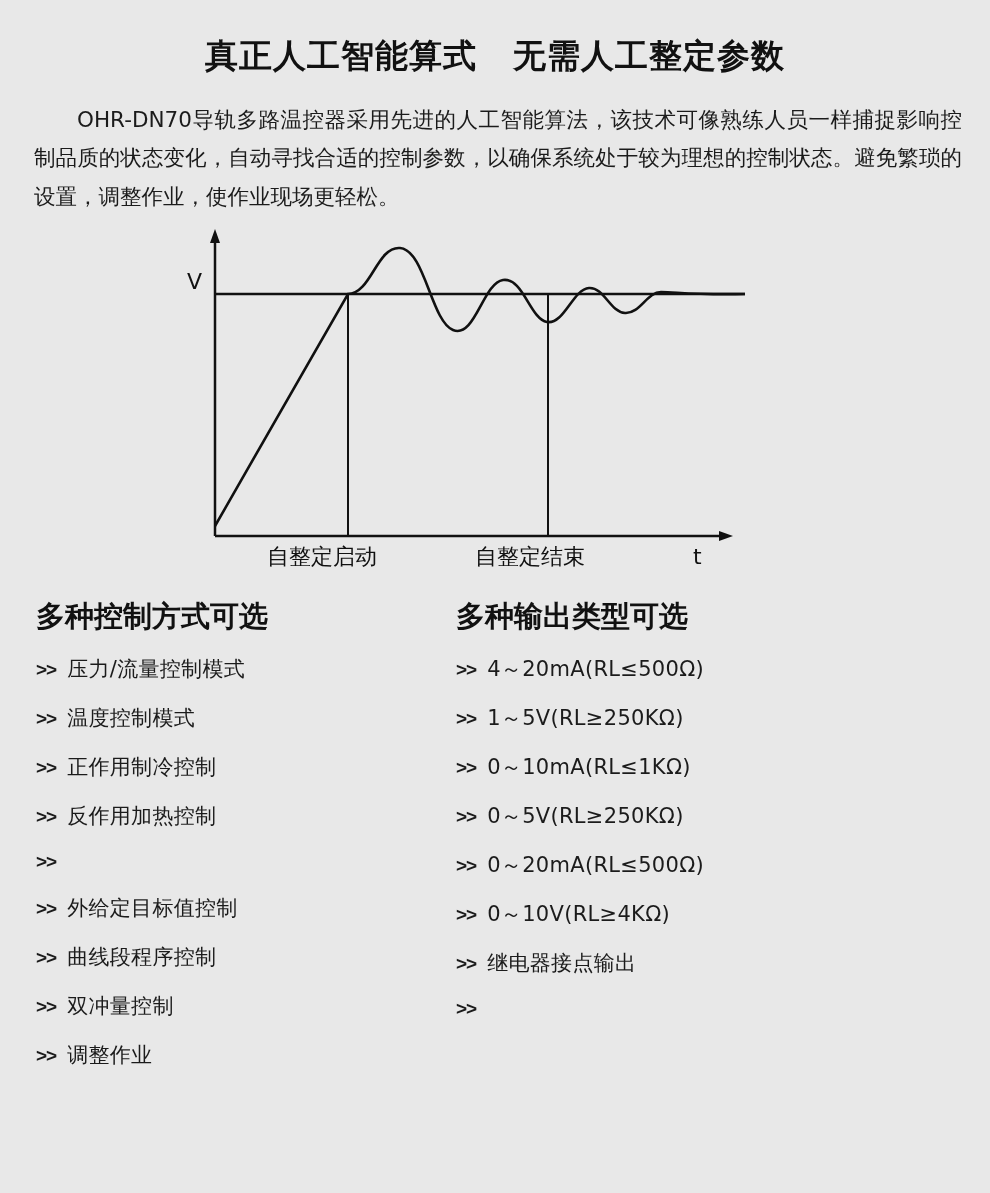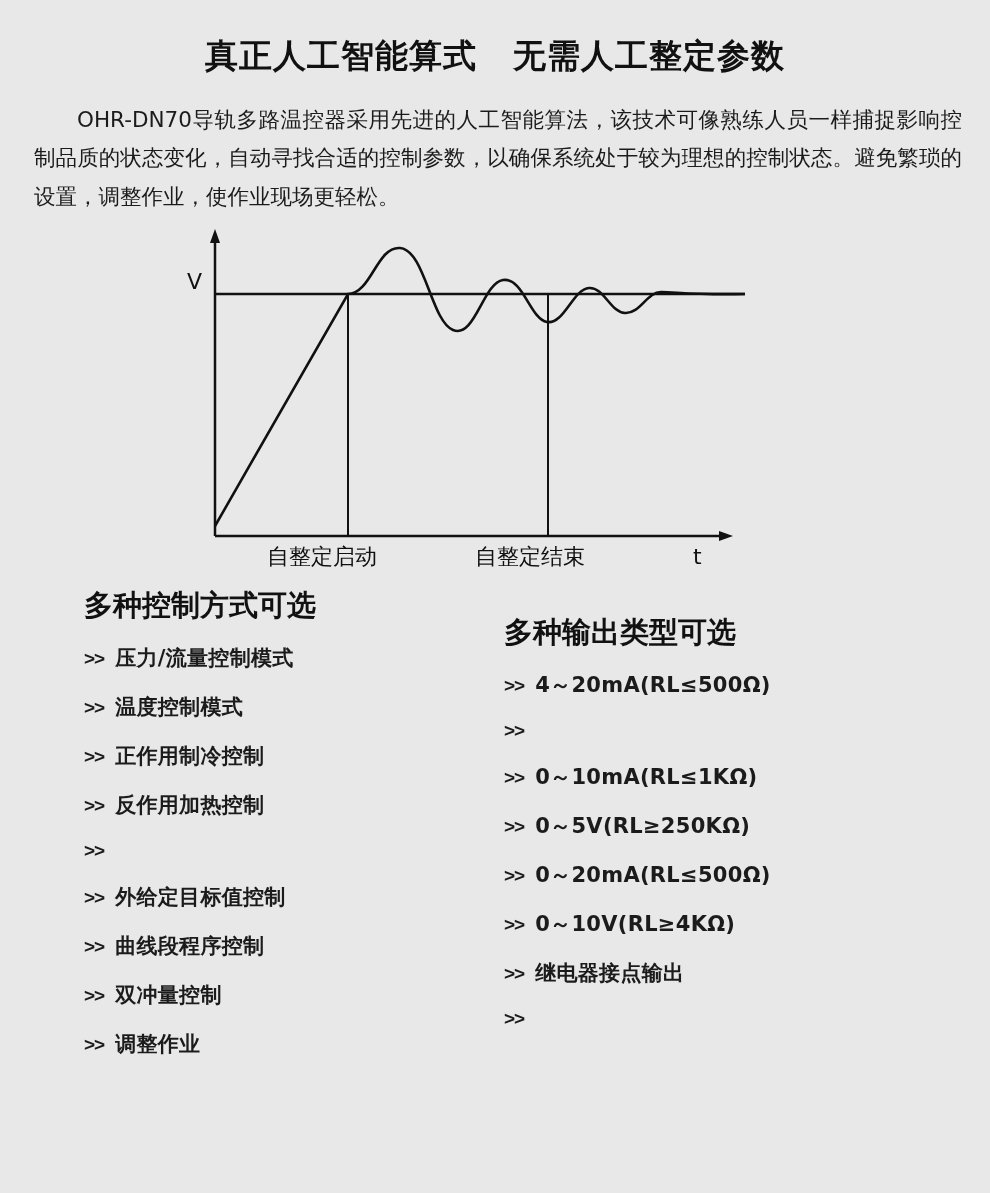--- a/index.html
+++ b/index.html
@@ -53,24 +53,23 @@
     height: 360px;
     margin-top: 10px;
   }
   .chart-wrap svg {
     display: block;
     margin: 0 auto;
   }
 
   .columns {
     display: flex;
-    margin-top: 0;
-    padding-left: 84px;
+    margin-top: 11px;
+    padding-left: 36px;
     box-sizing: border-box;
-    align-items: center;
   }
   .col {
     width: 420px;
   }
   .col-title {
     font-size: 29px;
     font-weight: bold;
     color: #111;
     margin-bottom: 18px;
     font-family: "DejaVu Sans", sans-serif;
@@ -90,21 +89,21 @@
   }
   .bullet-mark {
     font-family: "Liberation Sans", sans-serif;
     font-size: 19px;
     font-weight: bold;
     margin-right: 11px;
     color: #1b1b1b;
     letter-spacing: -1px;
   }
   .bullet-text {
-    font-weight: bold;
+    font-weight: normal;
     letter-spacing: 0.3px;
   }
   .col-left .bullet-item { margin-bottom: 21px; }
   .col-right .bullet-item { margin-bottom: 21px; }
 
   .axis-label {
     font-family: "DejaVu Sans", sans-serif;
     font-size: 22px;
     fill: #111;
   }
@@ -201,20 +200,21 @@
 
     <div class="col col-right">
       <div class="col-title">多种输出类型可选</div>
       <ul class="bullet-list">
         <li class="bullet-item">
           <span class="bullet-mark">&gt;&gt;</span>
           <span class="bullet-text">4～20mA(RL≤500Ω)</span>
         </li>
         <li class="bullet-item">
           <span class="bullet-mark">&gt;&gt;</span>
+          <span class="bullet-text">1～5V(RL≥250KΩ)</span>
         </li>
         <li class="bullet-item">
           <span class="bullet-mark">&gt;&gt;</span>
           <span class="bullet-text">0～10mA(RL≤1KΩ)</span>
         </li>
         <li class="bullet-item">
           <span class="bullet-mark">&gt;&gt;</span>
           <span class="bullet-text">0～5V(RL≥250KΩ)</span>
         </li>
         <li class="bullet-item">

